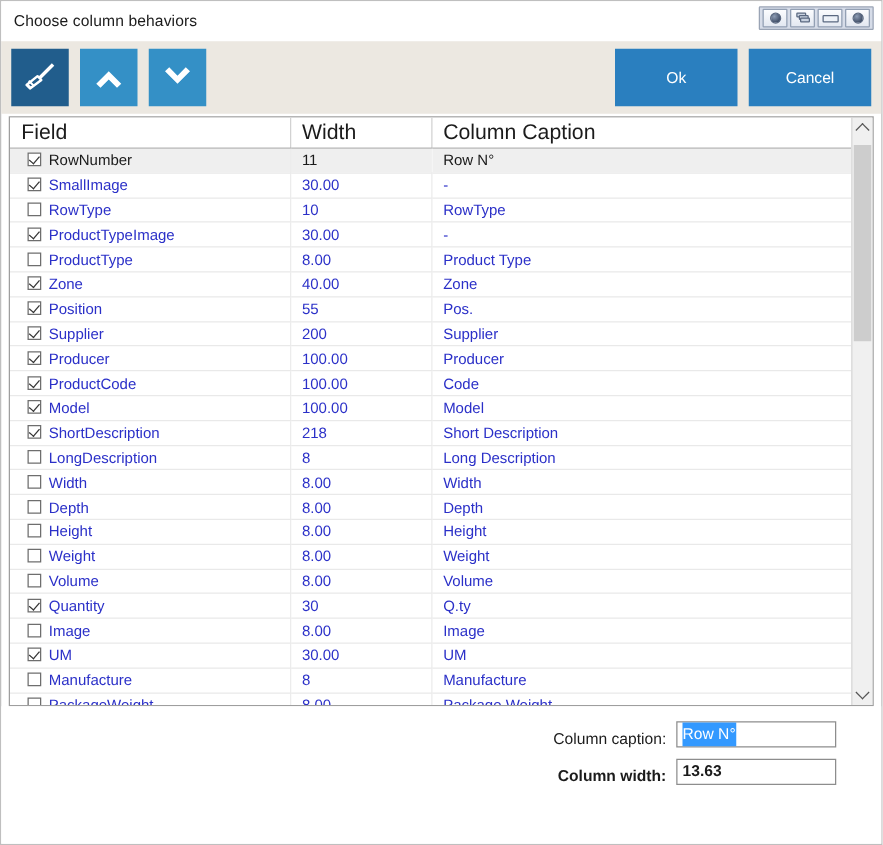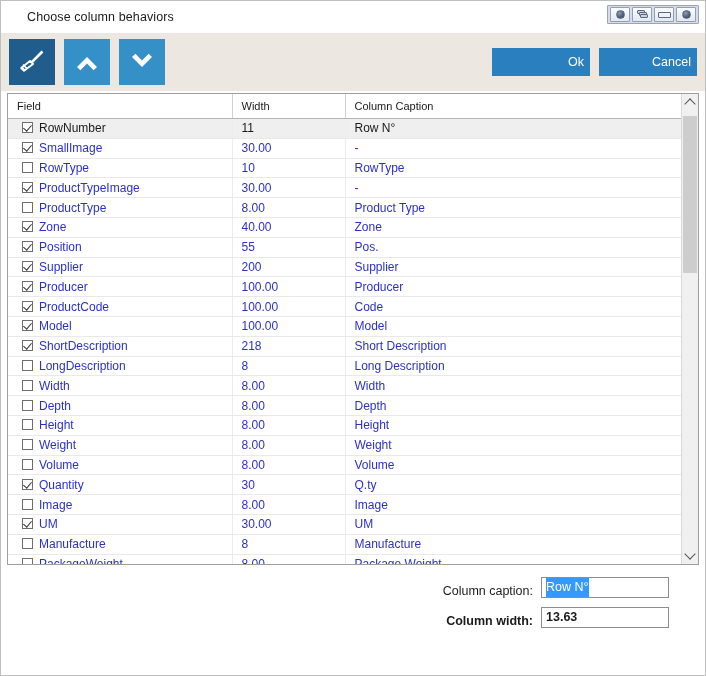--- a/index.html
+++ b/index.html
@@ -35,21 +35,20 @@
     background: #ffffff;
     display: flex;
     align-items: center;
     padding-left: 10px;
     box-sizing: border-box;
   }
   .title-text {
     font-size: 12.5px;
     color: #1b1b1b;
     letter-spacing: 0.1px;
-    margin-left: 16px;
   }
   .win-buttons {
     position: absolute;
     right: 6px;
     top: 4px;
     display: flex;
     align-items: center;
     height: 19px;
     background: #d6dce8;
     border: 1px solid #9aa4b5;
@@ -125,29 +124,28 @@
     border: none;
     padding: 0;
   }
   .tool-btn.dark { background: #215d8c; }
   .tool-btn.light { background: #3490c6; }
 
   .spacer { flex: 1 1 auto; }
 
   .dlg-btn {
     width: 98px;
-    height: 28px;
+    height: 46px;
     background: #2a7fbf;
     color: #ffffff;
     border: none;
     font-family: "Liberation Sans", sans-serif;
     font-size: 12.5px;
     cursor: default;
     margin-left: 9px;
-    text-align: right;
   }
 
   
   .grid-wrap {
     margin: 2px 6px 0 6px;
     flex: 0 0 472px;
     height: 472px;
     border: 1px solid #9e9e9e;
     background: #ffffff;
     box-sizing: border-box;
@@ -168,21 +166,21 @@
   }
   table.grid col.c-field  { width: 224px; }
   table.grid col.c-width  { width: 113px; }
   table.grid col.c-cap    { width: auto; }
 
   table.grid th {
     height: 24px;
     background: #ffffff;
     text-align: left;
     font-weight: normal;
-    font-size: 11px;
+    font-size: 17px;
     color: #1b1b1b;
     padding: 0 0 0 9px;
     border-bottom: 1px solid #b4b4b4;
     border-right: 1px solid #d2d2d2;
   }
   table.grid th:last-child { border-right: none; }
 
   table.grid td {
     height: 18.8px;
     padding: 0 0 0 9px;

